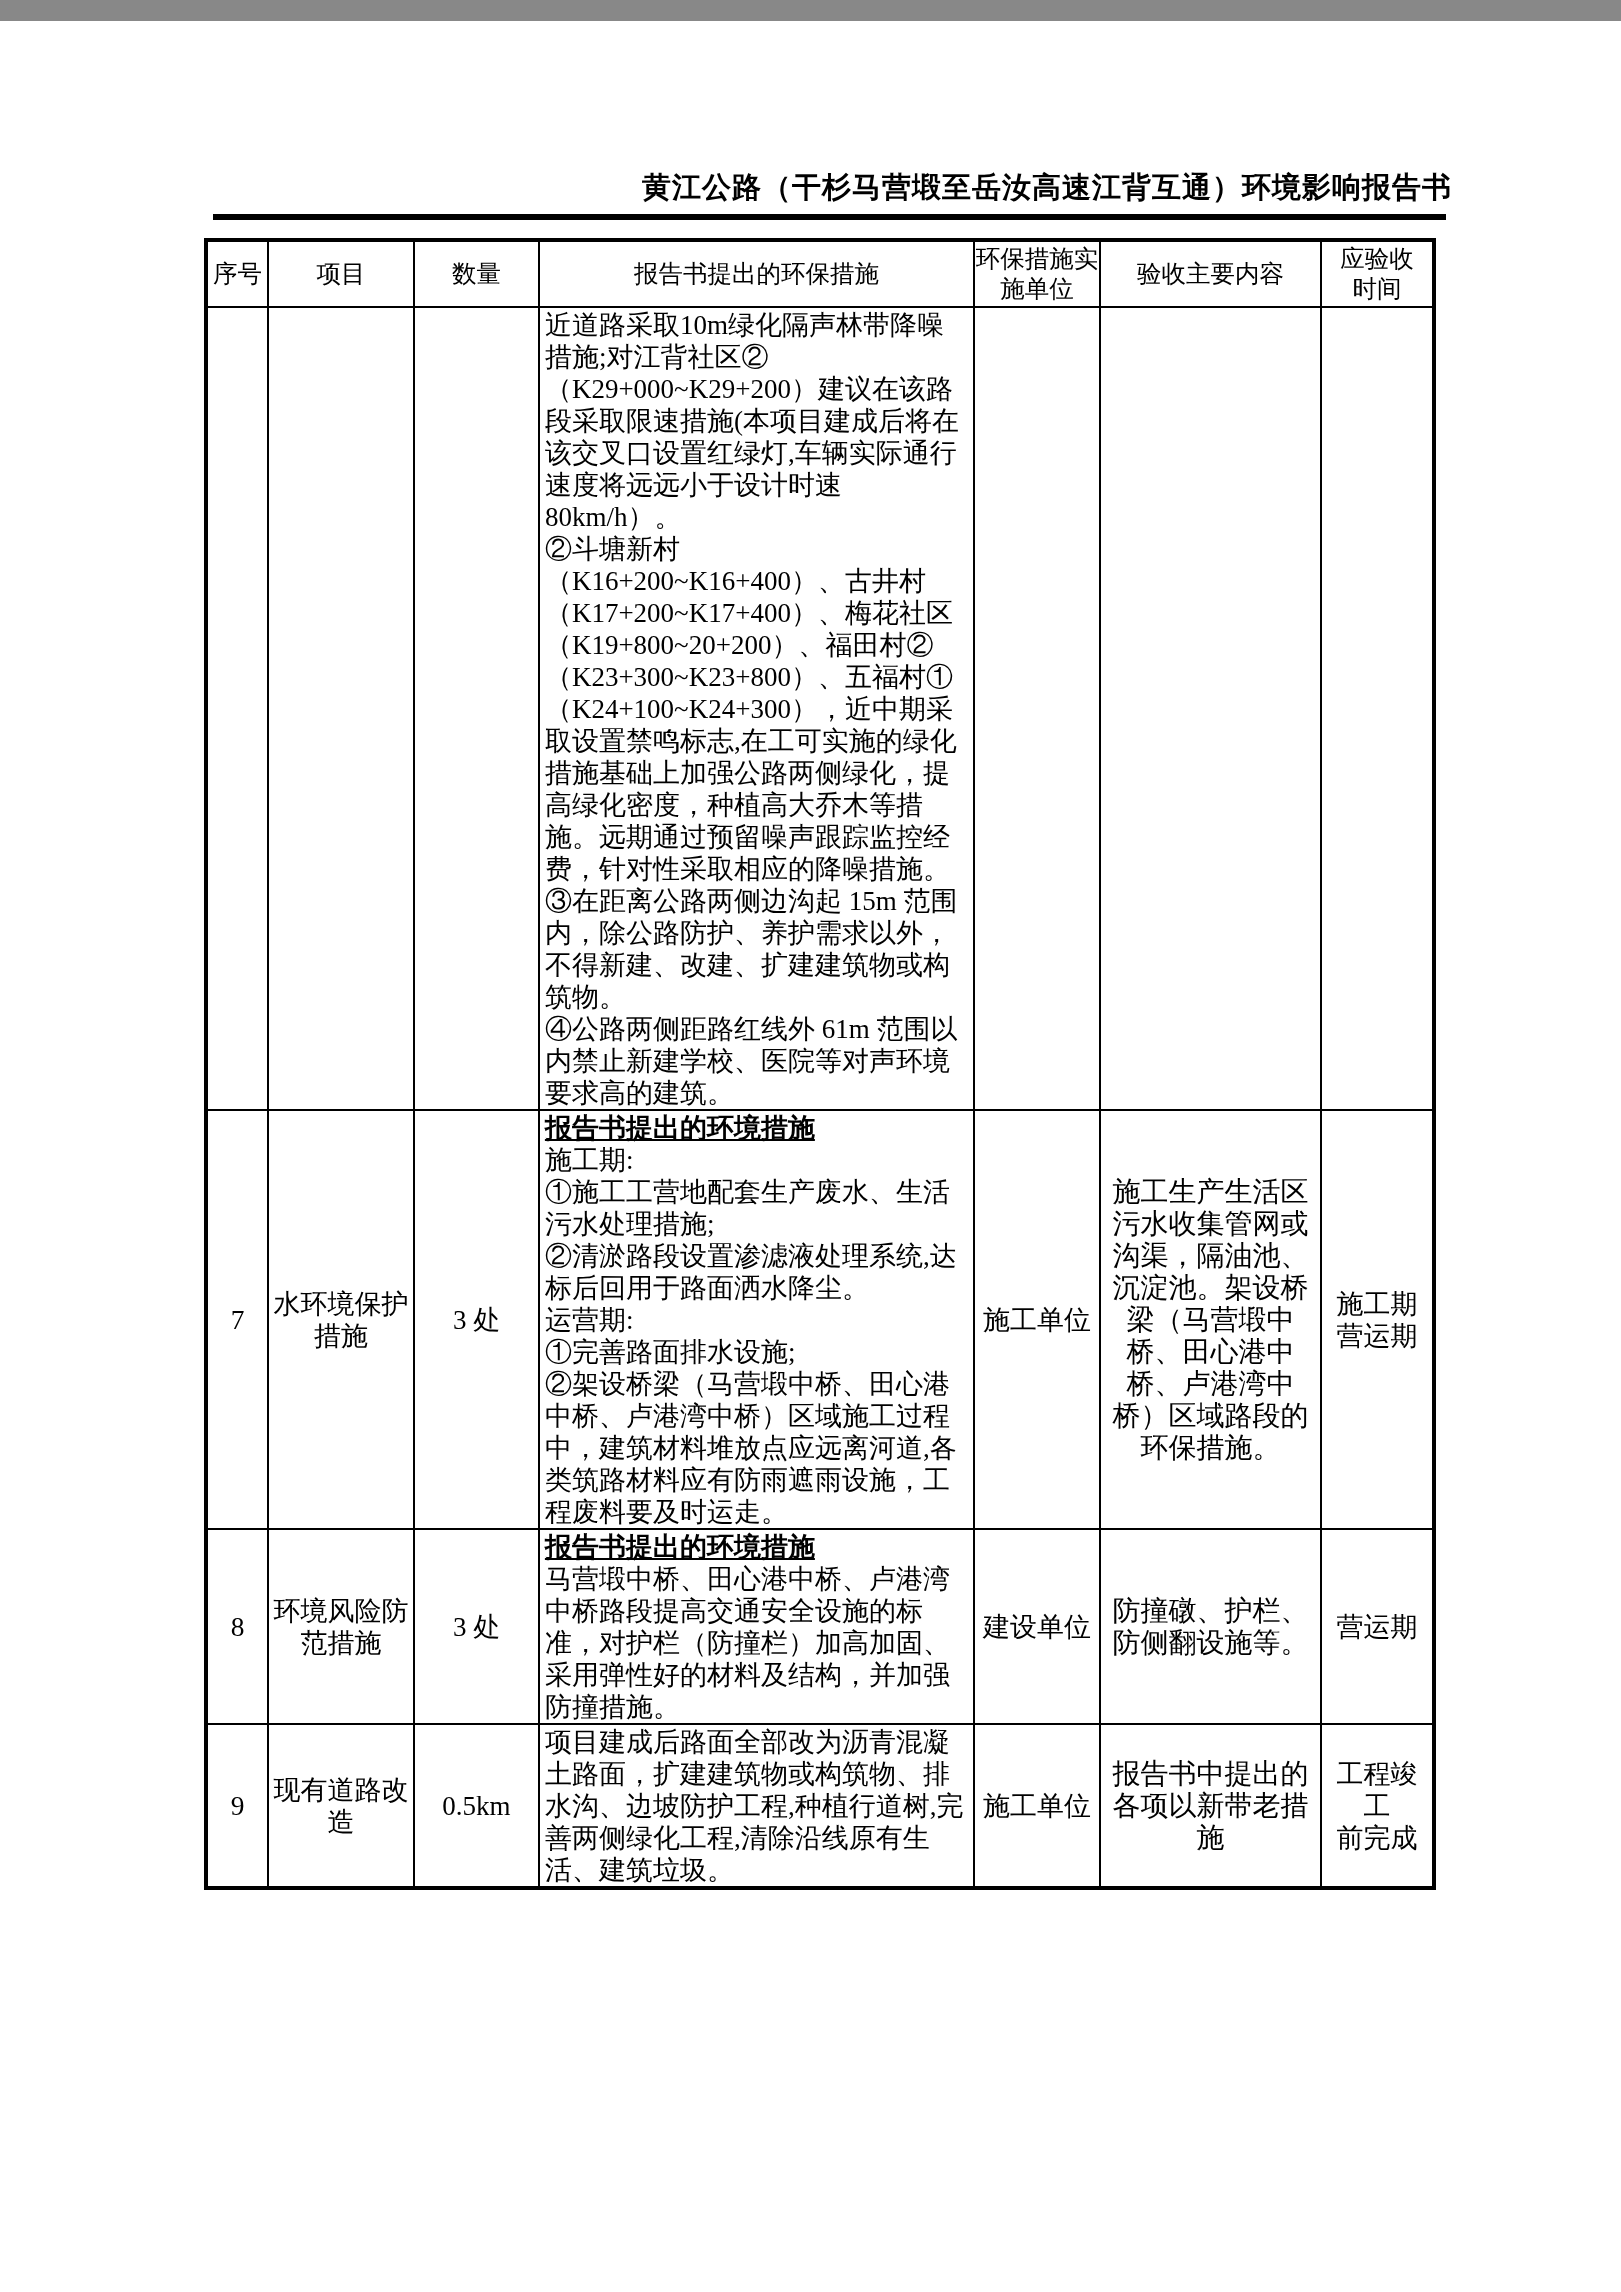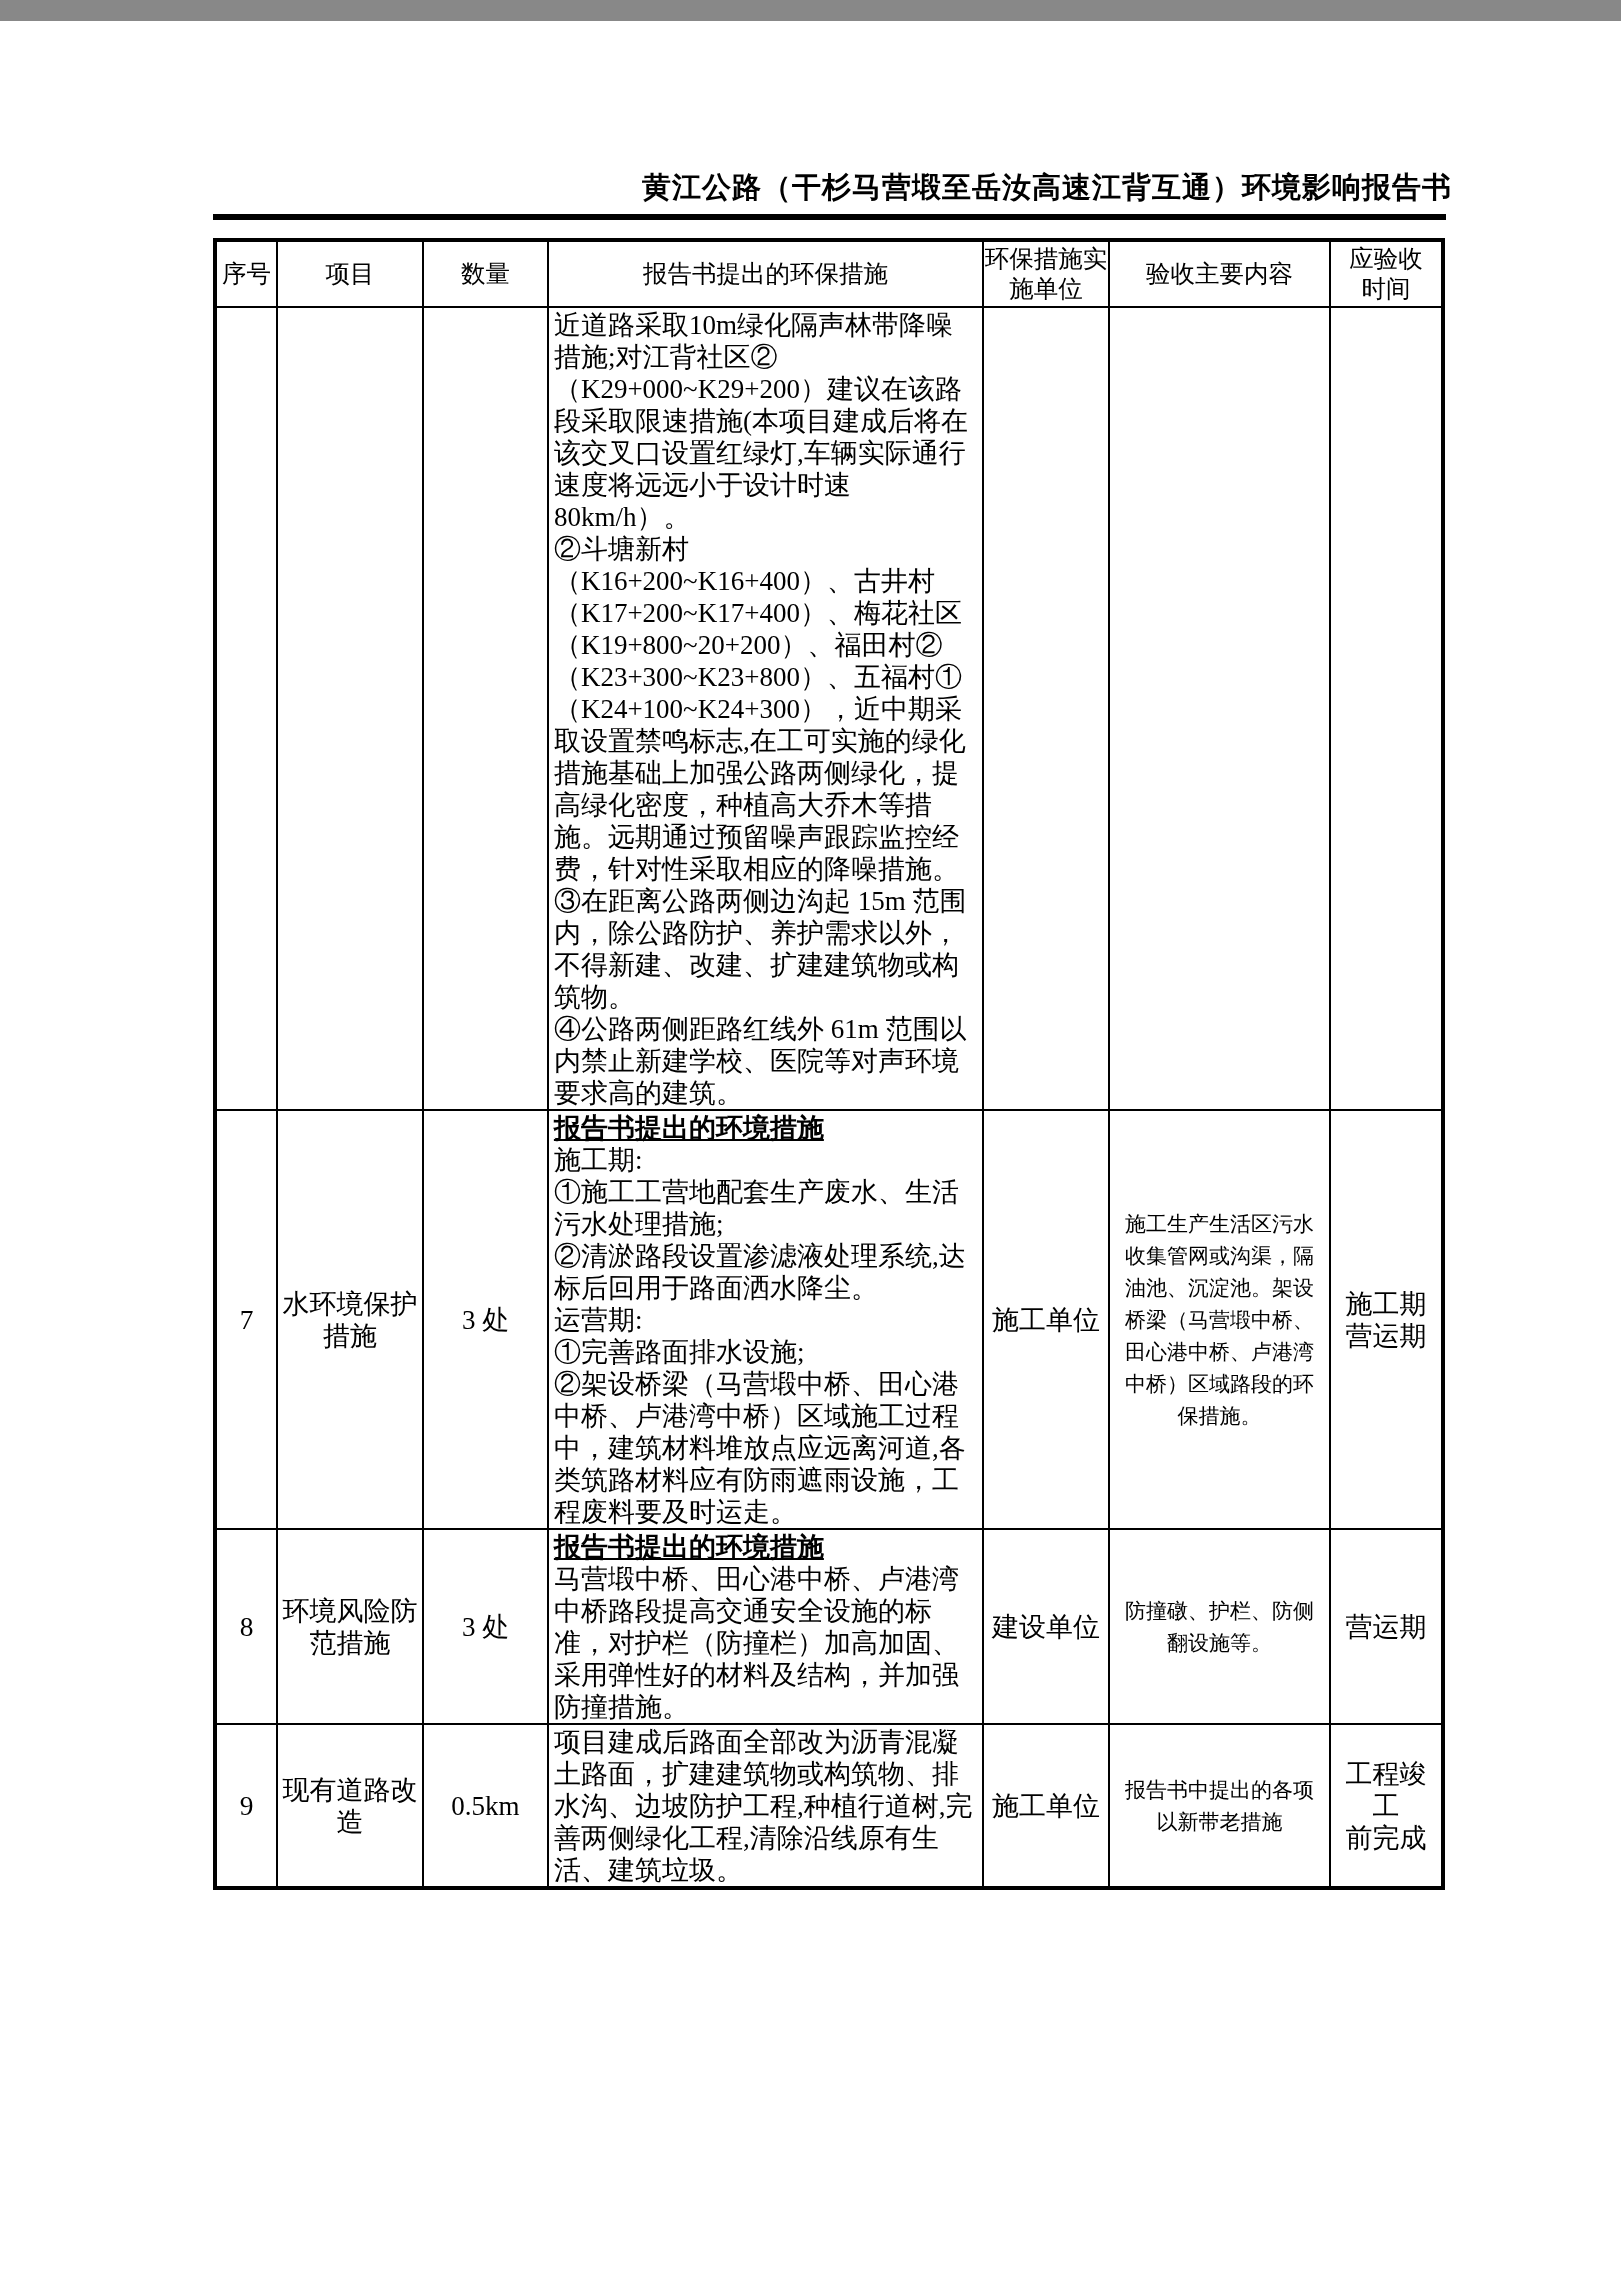--- a/index.html
+++ b/index.html
@@ -21,21 +21,21 @@
     white-space:nowrap;
   }
   .header-rule{
     position:absolute;
     top:193px;left:213px;
     width:1233px;height:5.9px;
     background:#000;
   }
   table.report-table{
     position:absolute;
-    top:217px;left:213px;
+    top:217px;left:204px;
     width:1228px;
     border-collapse:collapse;
     table-layout:fixed;
     border:4.9px solid #000;
   }
   .report-table th,.report-table td{
     border:2.9px solid #000;
     overflow:hidden;
   }
   .report-table th{
@@ -62,21 +62,21 @@
   tr.r-nine{height:125px;}
   td.c-measures{
     vertical-align:top;
     text-align:left;
     padding:1px 3.9px 0 4.9px;
     white-space:normal;
   }
   .m-title{font-weight:bold;white-space:pre-line;text-decoration:underline;}
   .m-body{white-space:pre-line;}
   td.c-content{
-    font-size:21px;
+    font-size:28px;
     line-height:32px;
     padding:0 4.9px;
     white-space:normal;
   }
   td.c-seq{font-size:27.4px;}
   .page-number{
     position:absolute;
     top:2140px;left:213px;
     width:1228px;
     text-align:center;

